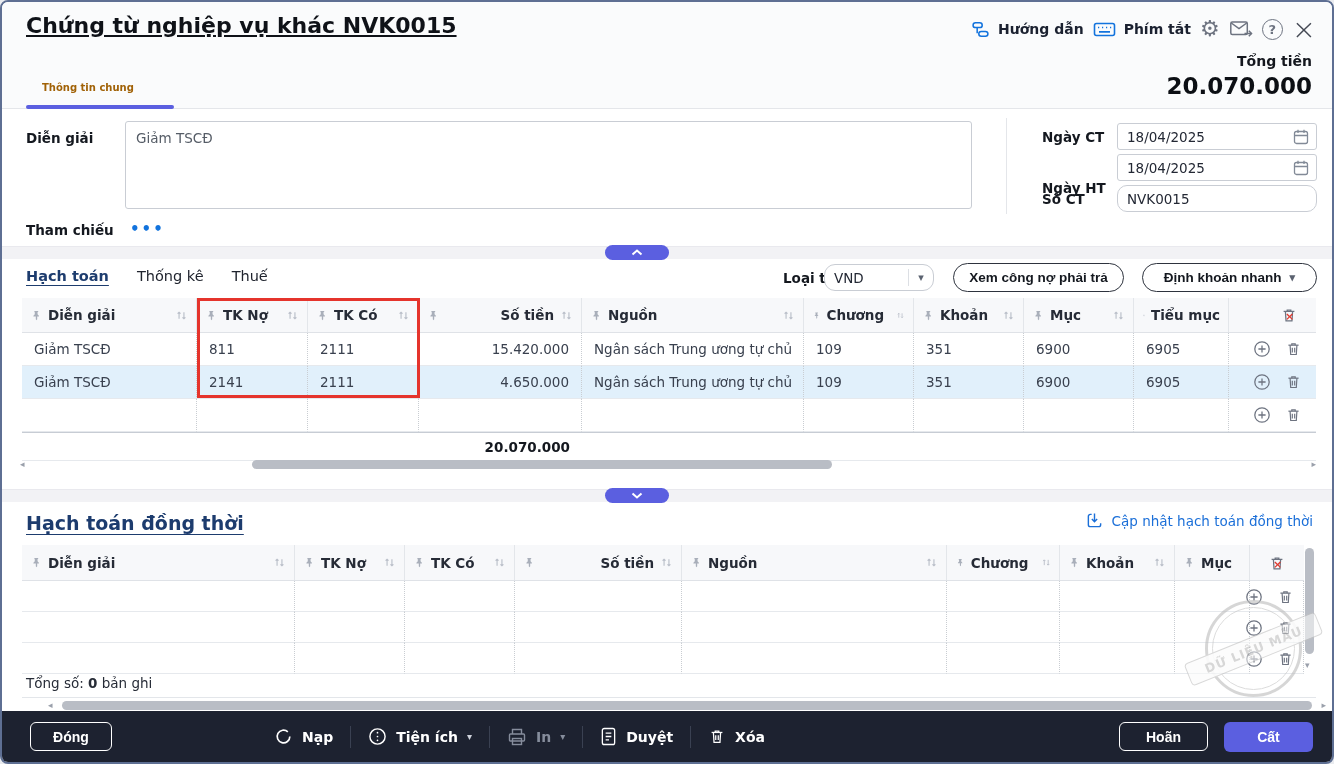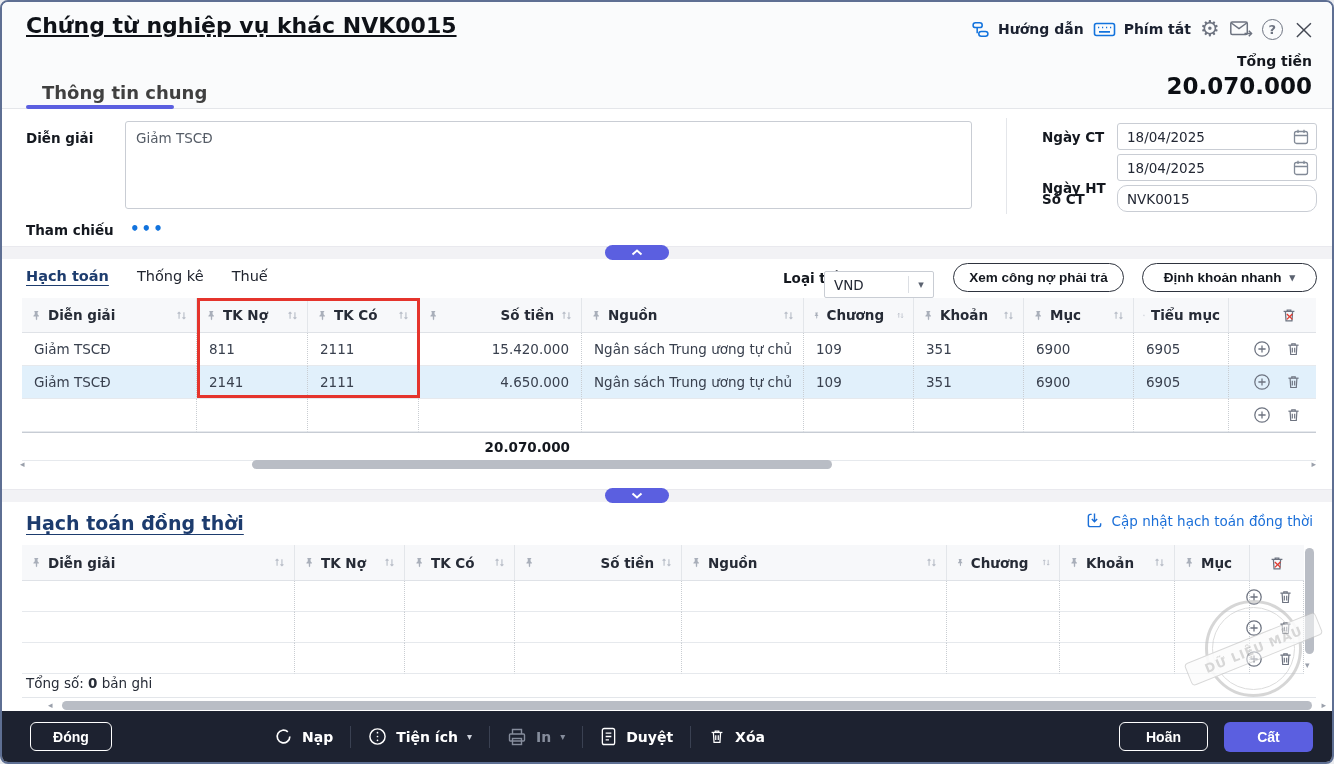--- a/index.html
+++ b/index.html
@@ -11,21 +11,21 @@
   .header-band{position:absolute;top:0;left:0;right:0;height:107px;background:#fafbfc;border-bottom:1px solid #e4e6ea;}
   .page-title{position:absolute;left:24px;top:11px;font-size:22px;font-weight:bold;color:#0f1218;text-decoration:underline;}
   .top-icons{position:absolute;top:13px;right:16px;display:flex;align-items:center;gap:9px;height:28px;}
   .icon-label{display:flex;align-items:center;gap:8px;font-weight:bold;font-size:14px;color:#1b2130;cursor:pointer;}
   .ghost-icon{display:flex;align-items:center;justify-content:center;cursor:pointer;}
   .help-circle{width:21px;height:21px;border:1.6px solid #6d7380;border-radius:50%;display:flex;align-items:center;justify-content:center;font-size:13px;font-weight:bold;color:#6d7380;}
   .close-x{font-size:29px;font-weight:300;color:#454a55;line-height:22px;}
   .gear-glyph{font-size:22px;color:#6d7380;line-height:22px;}
   .total-label{position:absolute;top:51px;right:20px;font-size:14px;font-weight:bold;color:#14171e;}
   .total-value{position:absolute;top:71px;right:20px;font-size:23px;font-weight:bold;color:#0c0f14;}
-  .main-tab{position:absolute;left:40px;top:80px;font-size:18px;font-weight:bold;color:#404040;cursor:pointer;}
+  .main-tab{position:absolute;left:40px;top:80px;font-size:10px;font-weight:bold;color:#a16207;cursor:pointer;}
   .tab-underline{position:absolute;left:24px;top:103px;width:148px;height:4px;background:#5b5fe0;border-radius:2px;}
 
   
   .fld-label{position:absolute;font-weight:bold;color:#14181f;}
   .dg-textarea{position:absolute;left:123px;top:119px;width:847px;height:88px;border:1px solid #c9cdd4;border-radius:3px;
        padding:8px 10px;font:13.5px "DejaVu Sans","Liberation Sans",sans-serif;color:#555c66;resize:none;background:#fff;}
   .more-dots{position:absolute;left:128px;top:218px;color:#1273dd;font-weight:bold;font-size:15px;letter-spacing:2px;cursor:pointer;}
   .v-divider{position:absolute;left:1004px;top:116px;height:96px;border-left:1px solid #e4e6ea;}
   .inp{position:absolute;left:1115px;width:200px;height:27px;border:1px solid #c9cdd4;border-radius:3px;
        padding:0 28px 0 9px;font:13.5px "DejaVu Sans","Liberation Sans",sans-serif;color:#232834;background:#fff;}
@@ -35,21 +35,21 @@
   
   .strip{position:absolute;left:0;right:0;height:13px;background:#f2f2f5;border-top:1px solid #e9e9ee;}
   .pill{position:absolute;left:603px;width:64px;height:15px;background:#5b5fe0;border-radius:8px;
         display:flex;align-items:center;justify-content:center;cursor:pointer;z-index:4;}
 
   
   .sub-tabs{position:absolute;left:24px;top:266px;display:flex;gap:28px;font-size:14.5px;color:#20242e;}
   .sub-tab{cursor:pointer;}
   .sub-tab.active{font-weight:bold;color:#1d3c6e;text-decoration:underline;text-underline-offset:4px;}
   .currency-label{position:absolute;left:745px;top:268px;font-weight:bold;color:#14181f;margin-left:36px;}
-  .currency-select{position:absolute;left:822px;top:269px;width:110px;height:27px;border:1px solid #c9cdd4;border-radius:2px;
+  .currency-select{position:absolute;left:822px;top:262px;width:110px;height:27px;border:1px solid #c9cdd4;border-radius:11px;
         display:flex;align-items:center;cursor:pointer;background:#fff;}
   .currency-select .val{flex:1;padding-left:9px;color:#232834;}
   .currency-select .sep{width:1px;height:17px;background:#dcdfe4;}
   .currency-select .caret{width:24px;text-align:center;color:#5b6270;font-size:11px;}
   .pill-btn{position:absolute;top:261px;height:29px;border:1.6px solid #2e333e;border-radius:15px;background:#fff;
         display:flex;align-items:center;justify-content:center;gap:8px;font-weight:bold;font-size:13.5px;color:#14181f;cursor:pointer;}
   .pill-btn .caret{color:#5b6270;font-size:11px;}
 
   
   .t1{position:absolute;left:20px;top:296px;width:1294px;}

